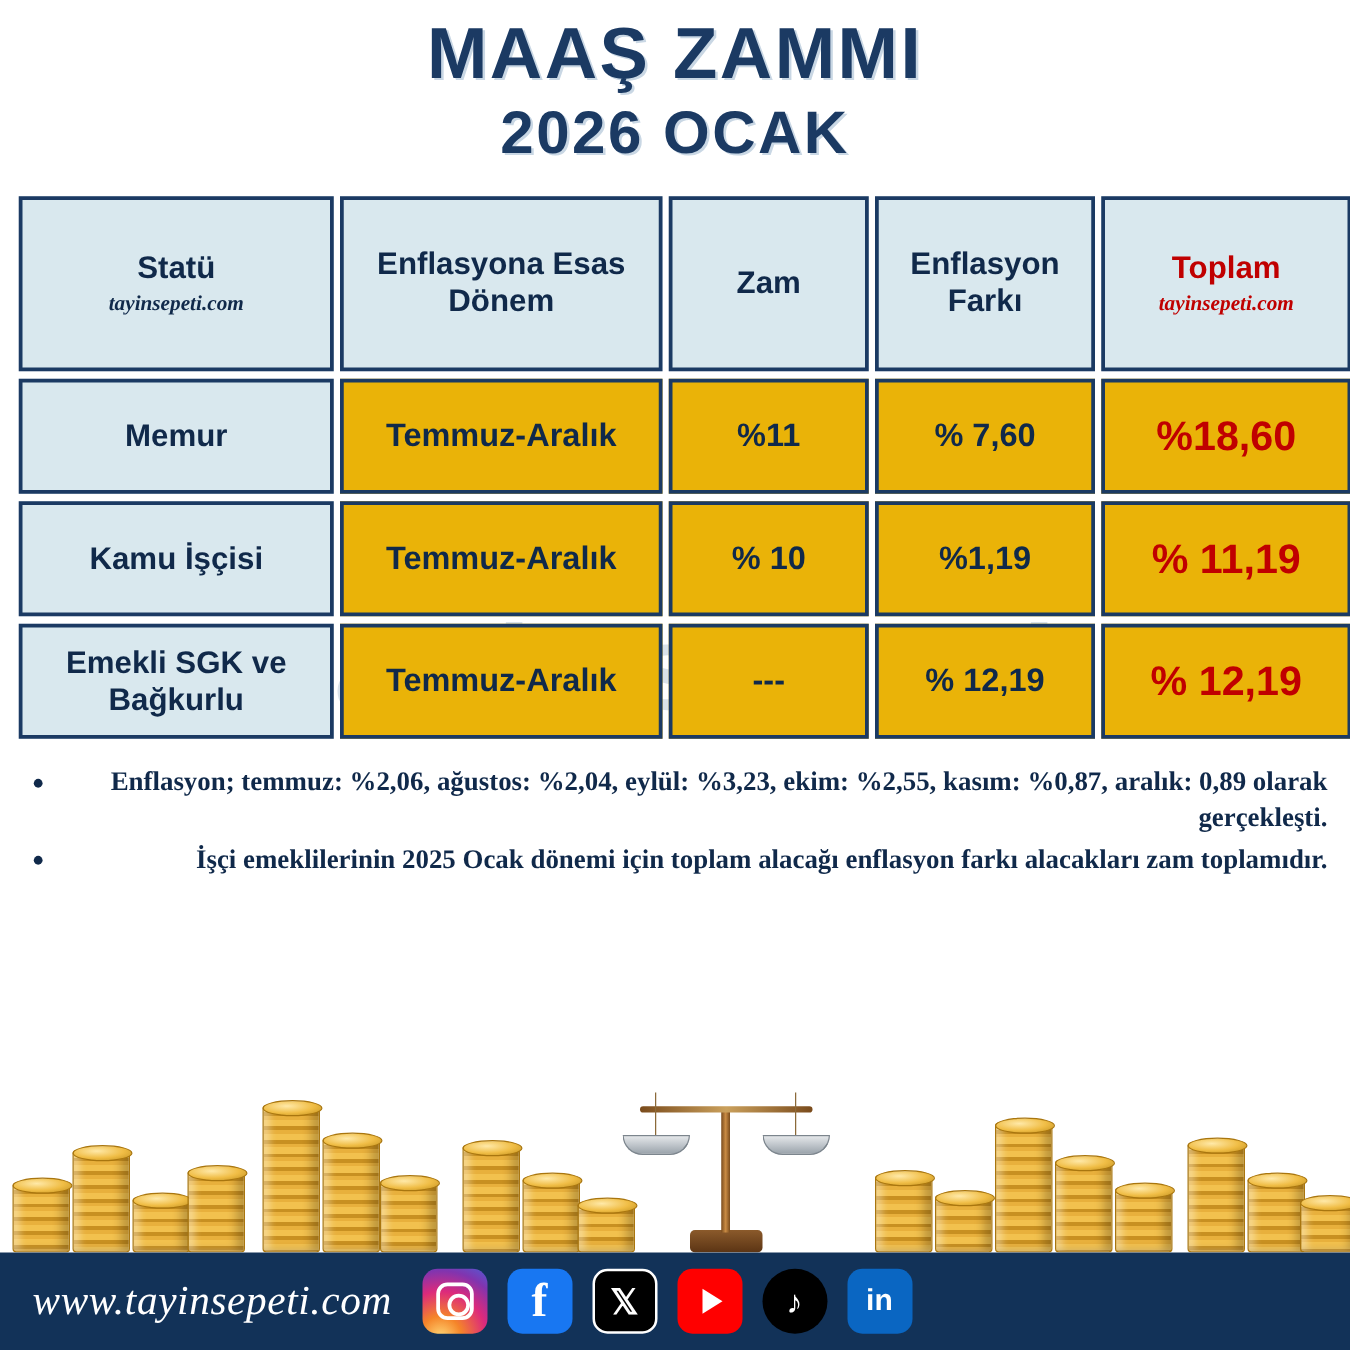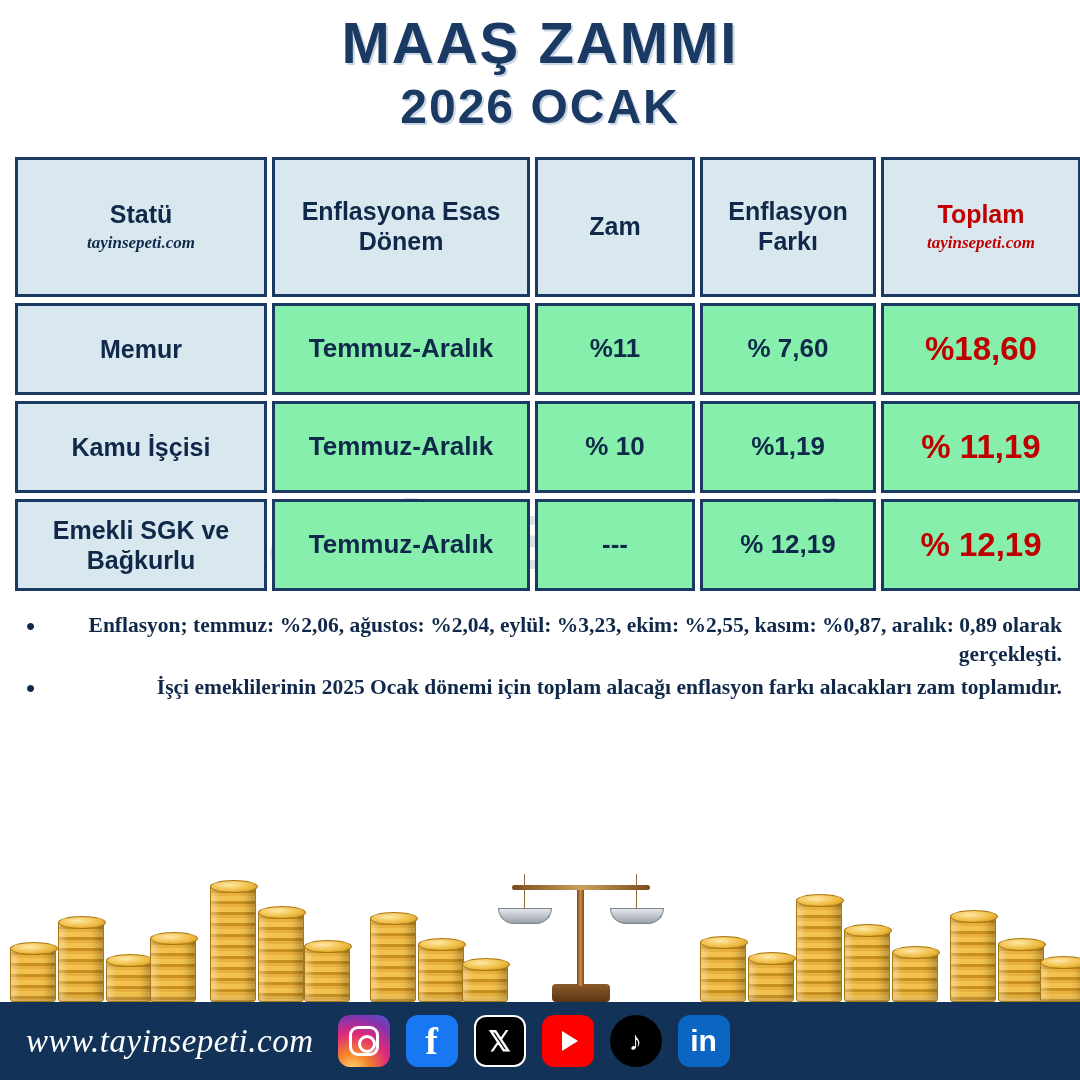--- a/index.html
+++ b/index.html
@@ -96,21 +96,21 @@
     color: #c00000;
   }
   thead th.total-head .sub {
     color: #c00000;
   }
 
   tbody td {
     height: 92px;
     font-size: 26px;
     font-weight: 700;
-    background: #86efac;
+    background: #eab308;
     padding: 4px 5px;
     line-height: 1.2;
   }
   tbody td.status {
     background: #d9e8ee;
     font-size: 25px;
   }
   tbody td.total {
     color: #c00000;
     font-size: 33px;
@@ -289,21 +289,21 @@
   .s-x  { background: #000000; border: 2px solid #ffffff; font-size: 28px; }
   .s-yt { background: #ff0000; }
   .s-yt .glyph {
     width: 0; height: 0;
     border-left: 16px solid #fff;
     border-top: 10px solid transparent;
     border-bottom: 10px solid transparent;
     margin-left: 4px;
   }
   .s-tt { background: #000000; border-radius: 50%; font-size: 26px; }
-  .s-li { background: #0a66c2; font-size: 30px; }
+  .s-li { background: #0a66c2; font-size: 24px; }
 </style>
 </head>
 <body>
 
 <div id="page">
 
   <div class="title-block">
     <div class="title-line1">MAAŞ ZAMMI</div>
     <div class="title-line2">2026 OCAK</div>
   </div>

